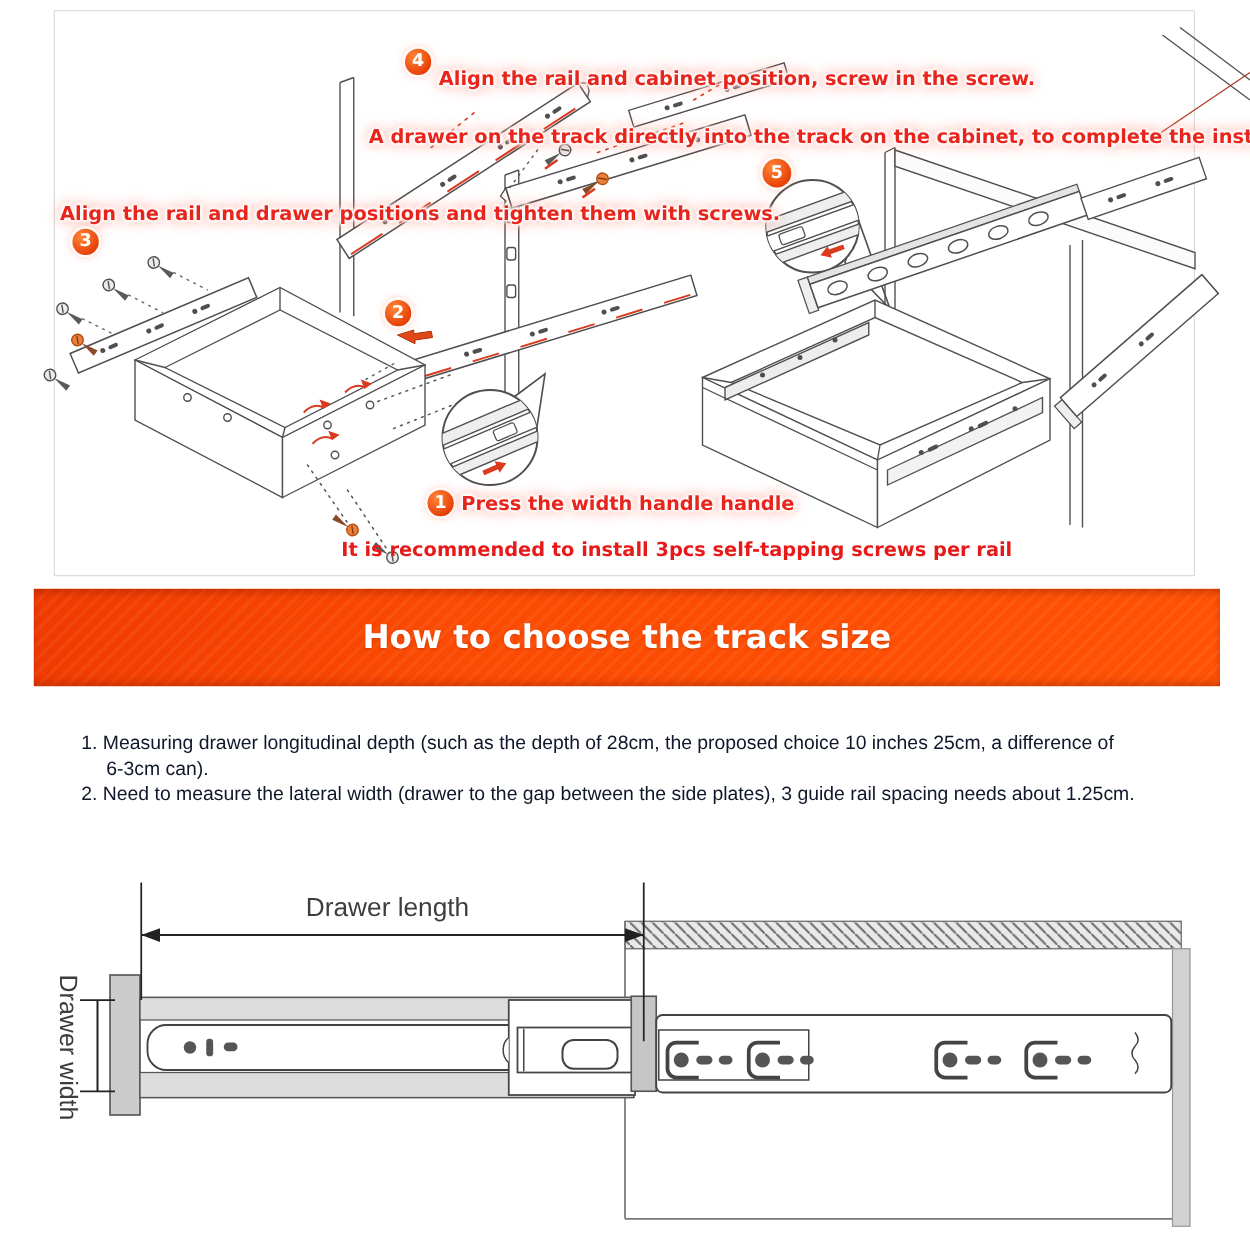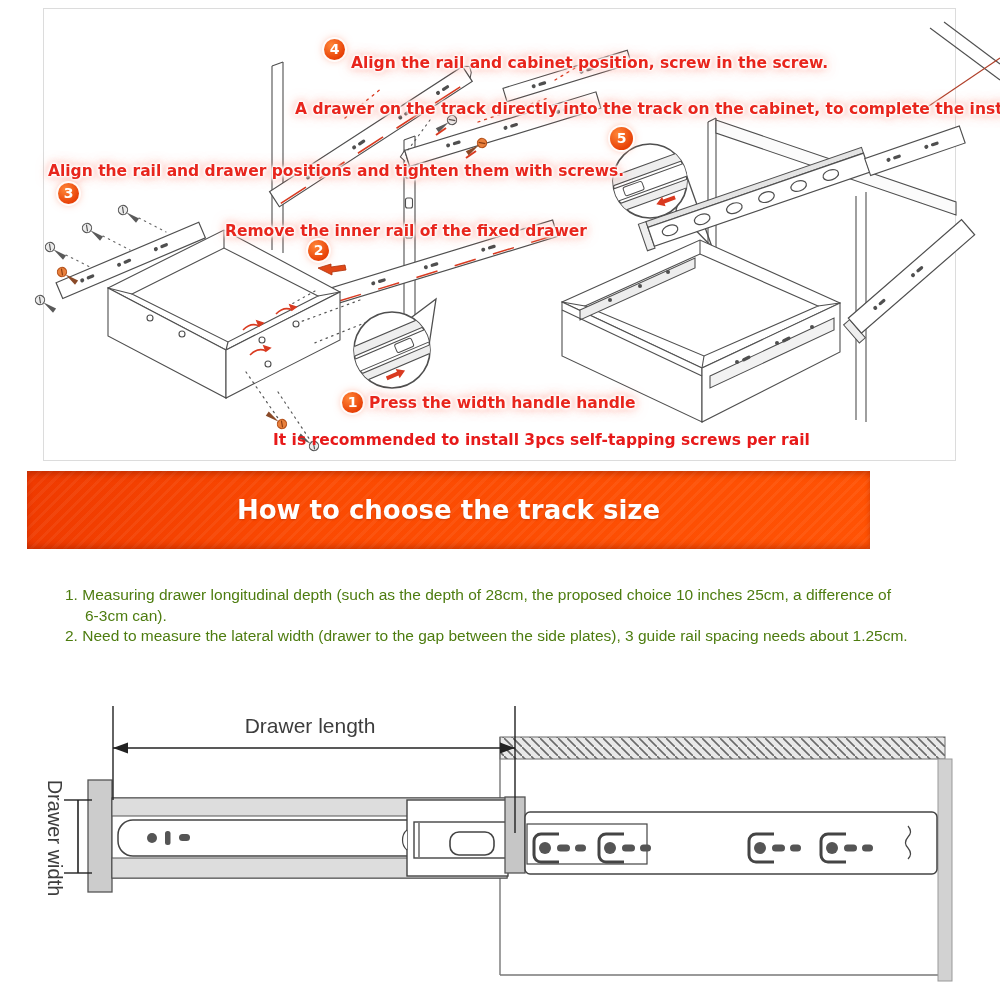--- a/index.html
+++ b/index.html
@@ -43,37 +43,37 @@
   .badge {
     position:absolute; width:21px; height:21px; border-radius:50%;
     background:radial-gradient(circle at 35% 30%, #ff8638, #e84208 70%, #d93400);
     color:#fff; font-family:"DejaVu Sans", sans-serif; font-weight:bold;
     font-size:14px; line-height:21px; text-align:center;
     box-shadow:0 0 0 2px rgba(255,255,255,.85), 0 0 8px rgba(255,150,120,.8);
   }
 
   
   .banner {
-    position:absolute; left:27px; top:471px; width:843px; height:78px;
+    position:absolute; left:27px; top:471px; width:949px; height:78px;
     background:
       repeating-linear-gradient(135deg, rgba(255,255,255,.05) 0 3px, rgba(0,0,0,0) 3px 8px),
       linear-gradient(100deg, #ef3a00 0%, #fb4a02 35%, #ff5204 100%);
     box-shadow: inset 0 5px 7px -3px rgba(130,25,0,.5), inset 0 -5px 7px -3px rgba(130,25,0,.45);
     display:flex; align-items:center; justify-content:center;
   }
   .banner-title {
     font-family:"DejaVu Sans", sans-serif; font-weight:bold;
     font-size:26px; color:#ffffff; text-shadow:0 1px 2px rgba(90,10,0,.25);
     white-space:nowrap;
   }
 
   
   .instructions {
     position:absolute; left:65px; top:585px; width:890px;
-    font-size:15.5px; color:#4d7c0f; line-height:20.5px;
+    font-size:15.5px; color:#0f172a; line-height:20.5px;
   }
   .instructions .ind { padding-left:20px; }
 </style>
 </head>
 <body>
 
 <div class="stage">
 
   <div class="diagram-box"></div>
 
@@ -317,21 +317,20 @@
 
 
   <div class="badge" style="left:324px; top:39px;">4</div>
   <div class="note" style="left:351px; top:54px;">Align the rail and cabinet position, screw in the screw.</div>
 
   <div class="note" style="left:295px; top:100px;">A drawer on the track directly into the track on the cabinet, to complete the installation.</div>
 
   <div class="note" style="left:48px; top:162px;text-align:right;">Align the rail and drawer positions and tighten them with screws.</div>
   <div class="badge" style="left:58px; top:183px;">3</div>
 
-  <div class="note" style="left:225px; top:222px;">Remove the inner rail of the fixed drawer</div>
   <div class="badge" style="left:308px; top:240px;">2</div>
 
   <div class="badge" style="left:610px; top:127px; width:23px; height:23px; line-height:23px;">5</div>
 
   <div class="badge" style="left:342px; top:392px;">1</div>
   <div class="note" style="left:369px; top:394px;">Press the width handle handle</div>
 
   <div class="note-plain" style="left:273px; top:431px;">It is recommended to install 3pcs self-tapping screws per rail</div>
 
   <div class="banner">

